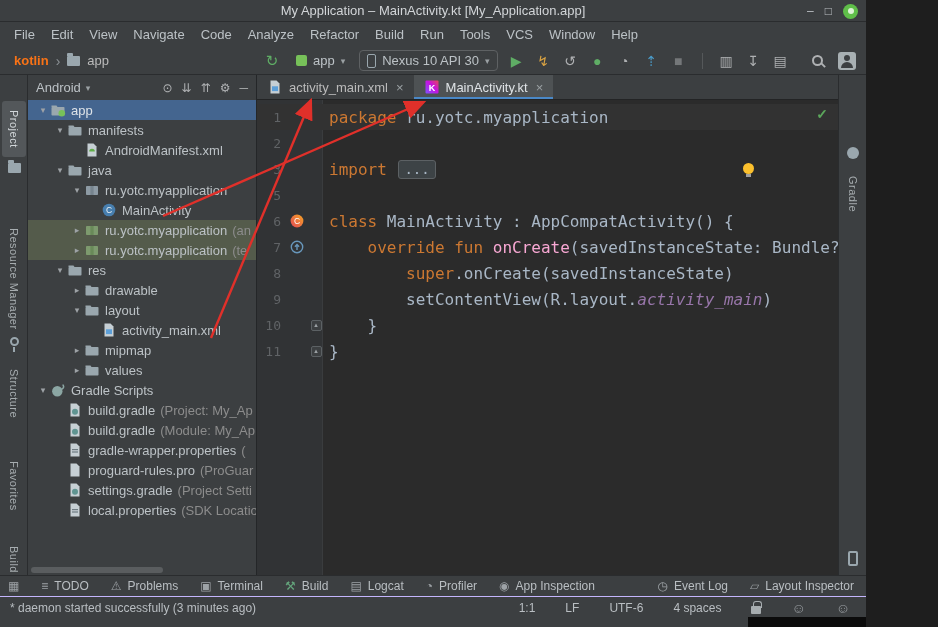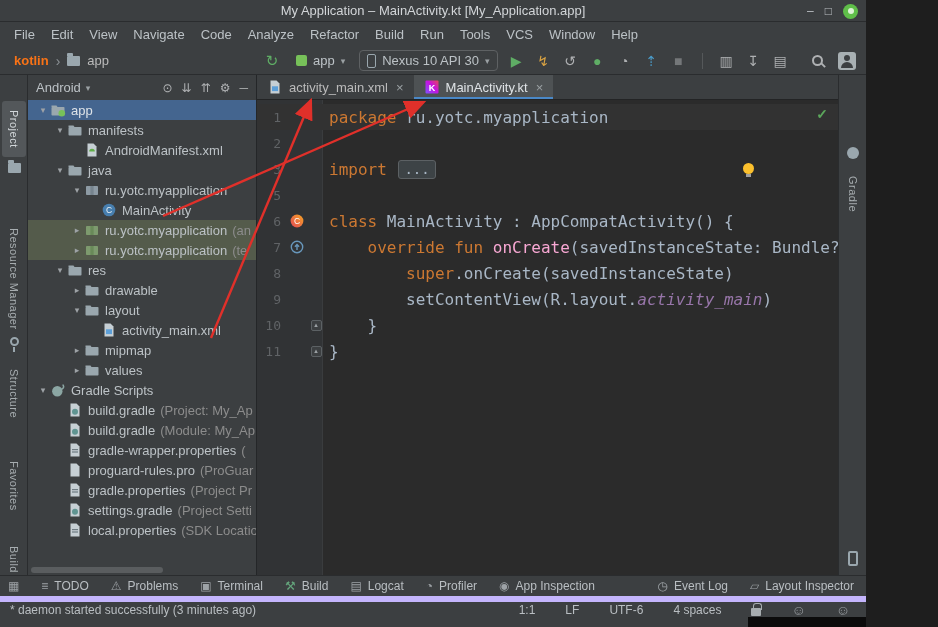--- a/index.html
+++ b/index.html
@@ -100,21 +100,21 @@
   .inspect-check { position:absolute; top:6px; right:10px; color:#5ba65b; font-size:14px; font-weight:bold; }
   
   .tw-bar { position:absolute; left:0; right:0; bottom:31px; height:21px; background:#3c3f41; border-top:1px solid #2a2c2e;
     display:flex; align-items:center; font-size:12px; color:#b9bec2; }
   .switcher { margin-left:8px; font-size:12px; color:#9da2a6; }
   .tw-left { display:flex; align-items:center; gap:22px; margin-left:22px; }
   .tw-right { margin-left:auto; display:flex; align-items:center; gap:22px; margin-right:12px; }
   .tw-item { display:flex; align-items:center; gap:6px; }
   .tw-ic { font-size:12px; color:#9da2a6; }
   [data-name="build-icon"]{ color:#64a57c; }
-  .statusbar { position:absolute; left:0; right:0; bottom:0; height:31px; background:#3c3f41; border-top:6px solid #c4b5fd;
+  .statusbar { position:absolute; left:0; right:0; bottom:0; height:31px; background:#3c3f41; border-top:1px solid #c4b5fd;
     display:flex; align-items:center; padding:0 16px 9px 10px; font-size:12px; color:#b9bec2; }
   .sb-right { margin-left:auto; display:flex; align-items:center; gap:30px; }
   .lock { width:10px; height:8px; background:#a7adb0; border-radius:1px; position:relative; margin-top:4px; display:inline-block; }
   .lock::before { content:""; position:absolute; top:-5px; left:1.5px; width:7px; height:6px; border:1.5px solid #a7adb0; border-bottom:none; border-radius:3px 3px 0 0; }
   .smiley { font-size:14px; color:#9da2a6; }
   .corner-overlay { position:absolute; right:0; bottom:0; width:118px; height:10px; background:#0b0b0b; z-index:40; }
   .arrows { position:absolute; inset:0; z-index:50; pointer-events:none; }
 </style>
 </head>
 <body>
@@ -376,30 +376,20 @@
           <span class="tree-note" data-name="tree-item-note">(</span>
         </div>
         <div class="tree-row" data-name="tree-row-proguard-rules-pro" style="padding-left: 25px;">
           <span class="arrow" data-name="tree-arrow-spacer"></span>
           <span class="tree-icon" data-name="file-icon"><svg width="16" height="16" viewBox="0 0 16 16">
               <path d="M3.5 1.5h6l3 3v10h-9z" fill="#c6cfd4"></path>
             </svg></span>
           <span class="tree-label" data-name="tree-item-label">proguard-rules.pro</span>
           <span class="tree-note" data-name="tree-item-note">(ProGuar</span>
         </div>
-        <div class="tree-row" data-name="tree-row-gradle-properties" style="padding-left: 25px;">
-          <span class="arrow" data-name="tree-arrow-spacer"></span>
-          <span class="tree-icon" data-name="properties-file-icon"><svg width="16" height="16" viewBox="0 0 16 16">
-              <path d="M3.5 1.5h6l3 3v10h-9z" fill="#c6cfd4"></path>
-              <rect x="5" y="7" width="6" height="1.2" fill="#6e7b82"></rect>
-              <rect x="5" y="9.4" width="6" height="1.2" fill="#6e7b82"></rect>
-            </svg></span>
-          <span class="tree-label" data-name="tree-item-label">gradle.properties</span>
-          <span class="tree-note" data-name="tree-item-note">(Project Pr</span>
-        </div>
         <div class="tree-row" data-name="tree-row-settings-gradle" style="padding-left: 25px;">
           <span class="arrow" data-name="tree-arrow-spacer"></span>
           <span class="tree-icon" data-name="gradle-file-icon"><svg width="16" height="16" viewBox="0 0 16 16">
               <path d="M3.5 1.5h6l3 3v10h-9z" fill="#c6cfd4"></path>
               <circle cx="8" cy="9.7" r="3" fill="#5f9491"></circle>
             </svg></span>
           <span class="tree-label" data-name="tree-item-label">settings.gradle</span>
           <span class="tree-note" data-name="tree-item-note">(Project Setti</span>
         </div>
         <div class="tree-row" data-name="tree-row-local-properties" style="padding-left: 25px;">

